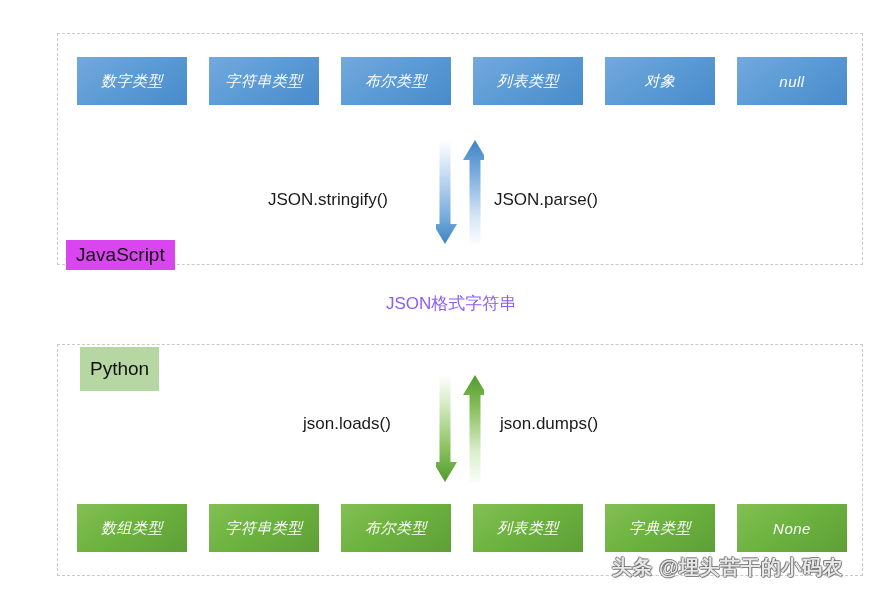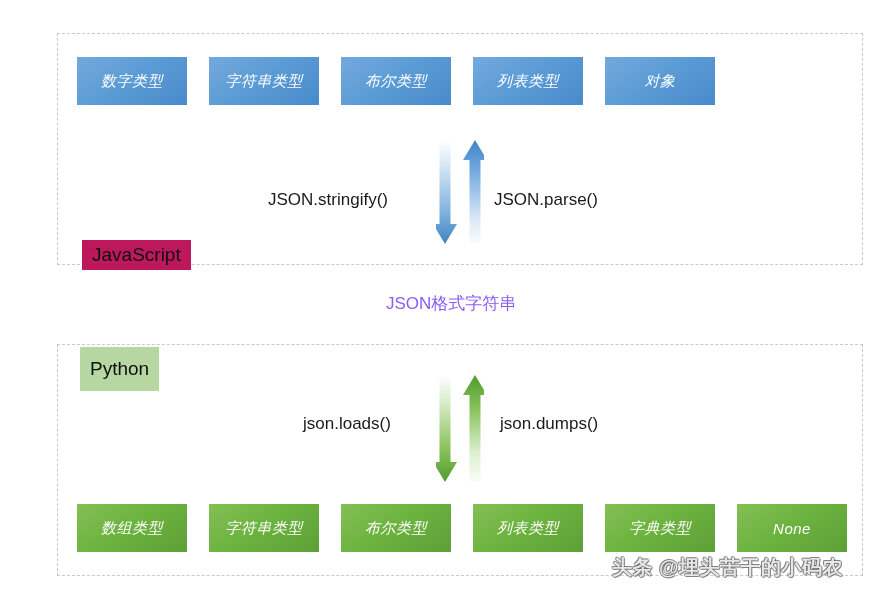--- a/index.html
+++ b/index.html
@@ -77,21 +77,21 @@
     position: absolute;
     height: 30px;
     display: flex;
     align-items: center;
     padding: 0 10px;
     font-size: 19px;
     color: #101010;
     box-sizing: border-box;
     white-space: nowrap;
   }
-  .lang-tag.js  { background: #be185d; margin-left: 16px; }
+  .lang-tag.js  { background: #d946ef; }
   .lang-tag.py  { background: #b6d7a2; }
 
   
   .watermark {
     position: absolute;
     font-size: 20px;
     font-weight: bold;
     color: rgba(255,255,255,0.85);
     white-space: nowrap;
     letter-spacing: 0.5px;
@@ -119,20 +119,23 @@
     </div>
   <div class="type-box blue" style="left:341px; top:57px;">
       <span>布尔类型</span>
     </div>
   <div class="type-box blue" style="left:473px; top:57px;">
       <span>列表类型</span>
     </div>
   <div class="type-box blue" style="left:605px; top:57px;">
       <span>对象</span>
     </div>
+  <div class="type-box blue" style="left:737px; top:57px;">
+      <span>null</span>
+    </div>
 
   <svg class="arrow-svg" style="left:436px; top:140px;" width="48" height="105" viewBox="0 0 48 105">
     <defs>
       <linearGradient id="blueDown" x1="0" y1="0" x2="0" y2="1">
         <stop offset="0%" stop-color="#ffffff"></stop>
         <stop offset="28%" stop-color="#cfe2f4"></stop>
         <stop offset="70%" stop-color="#7fb1de"></stop>
         <stop offset="100%" stop-color="#3d84c4"></stop>
       </linearGradient>
       <linearGradient id="blueUp" x1="0" y1="0" x2="0" y2="1">

